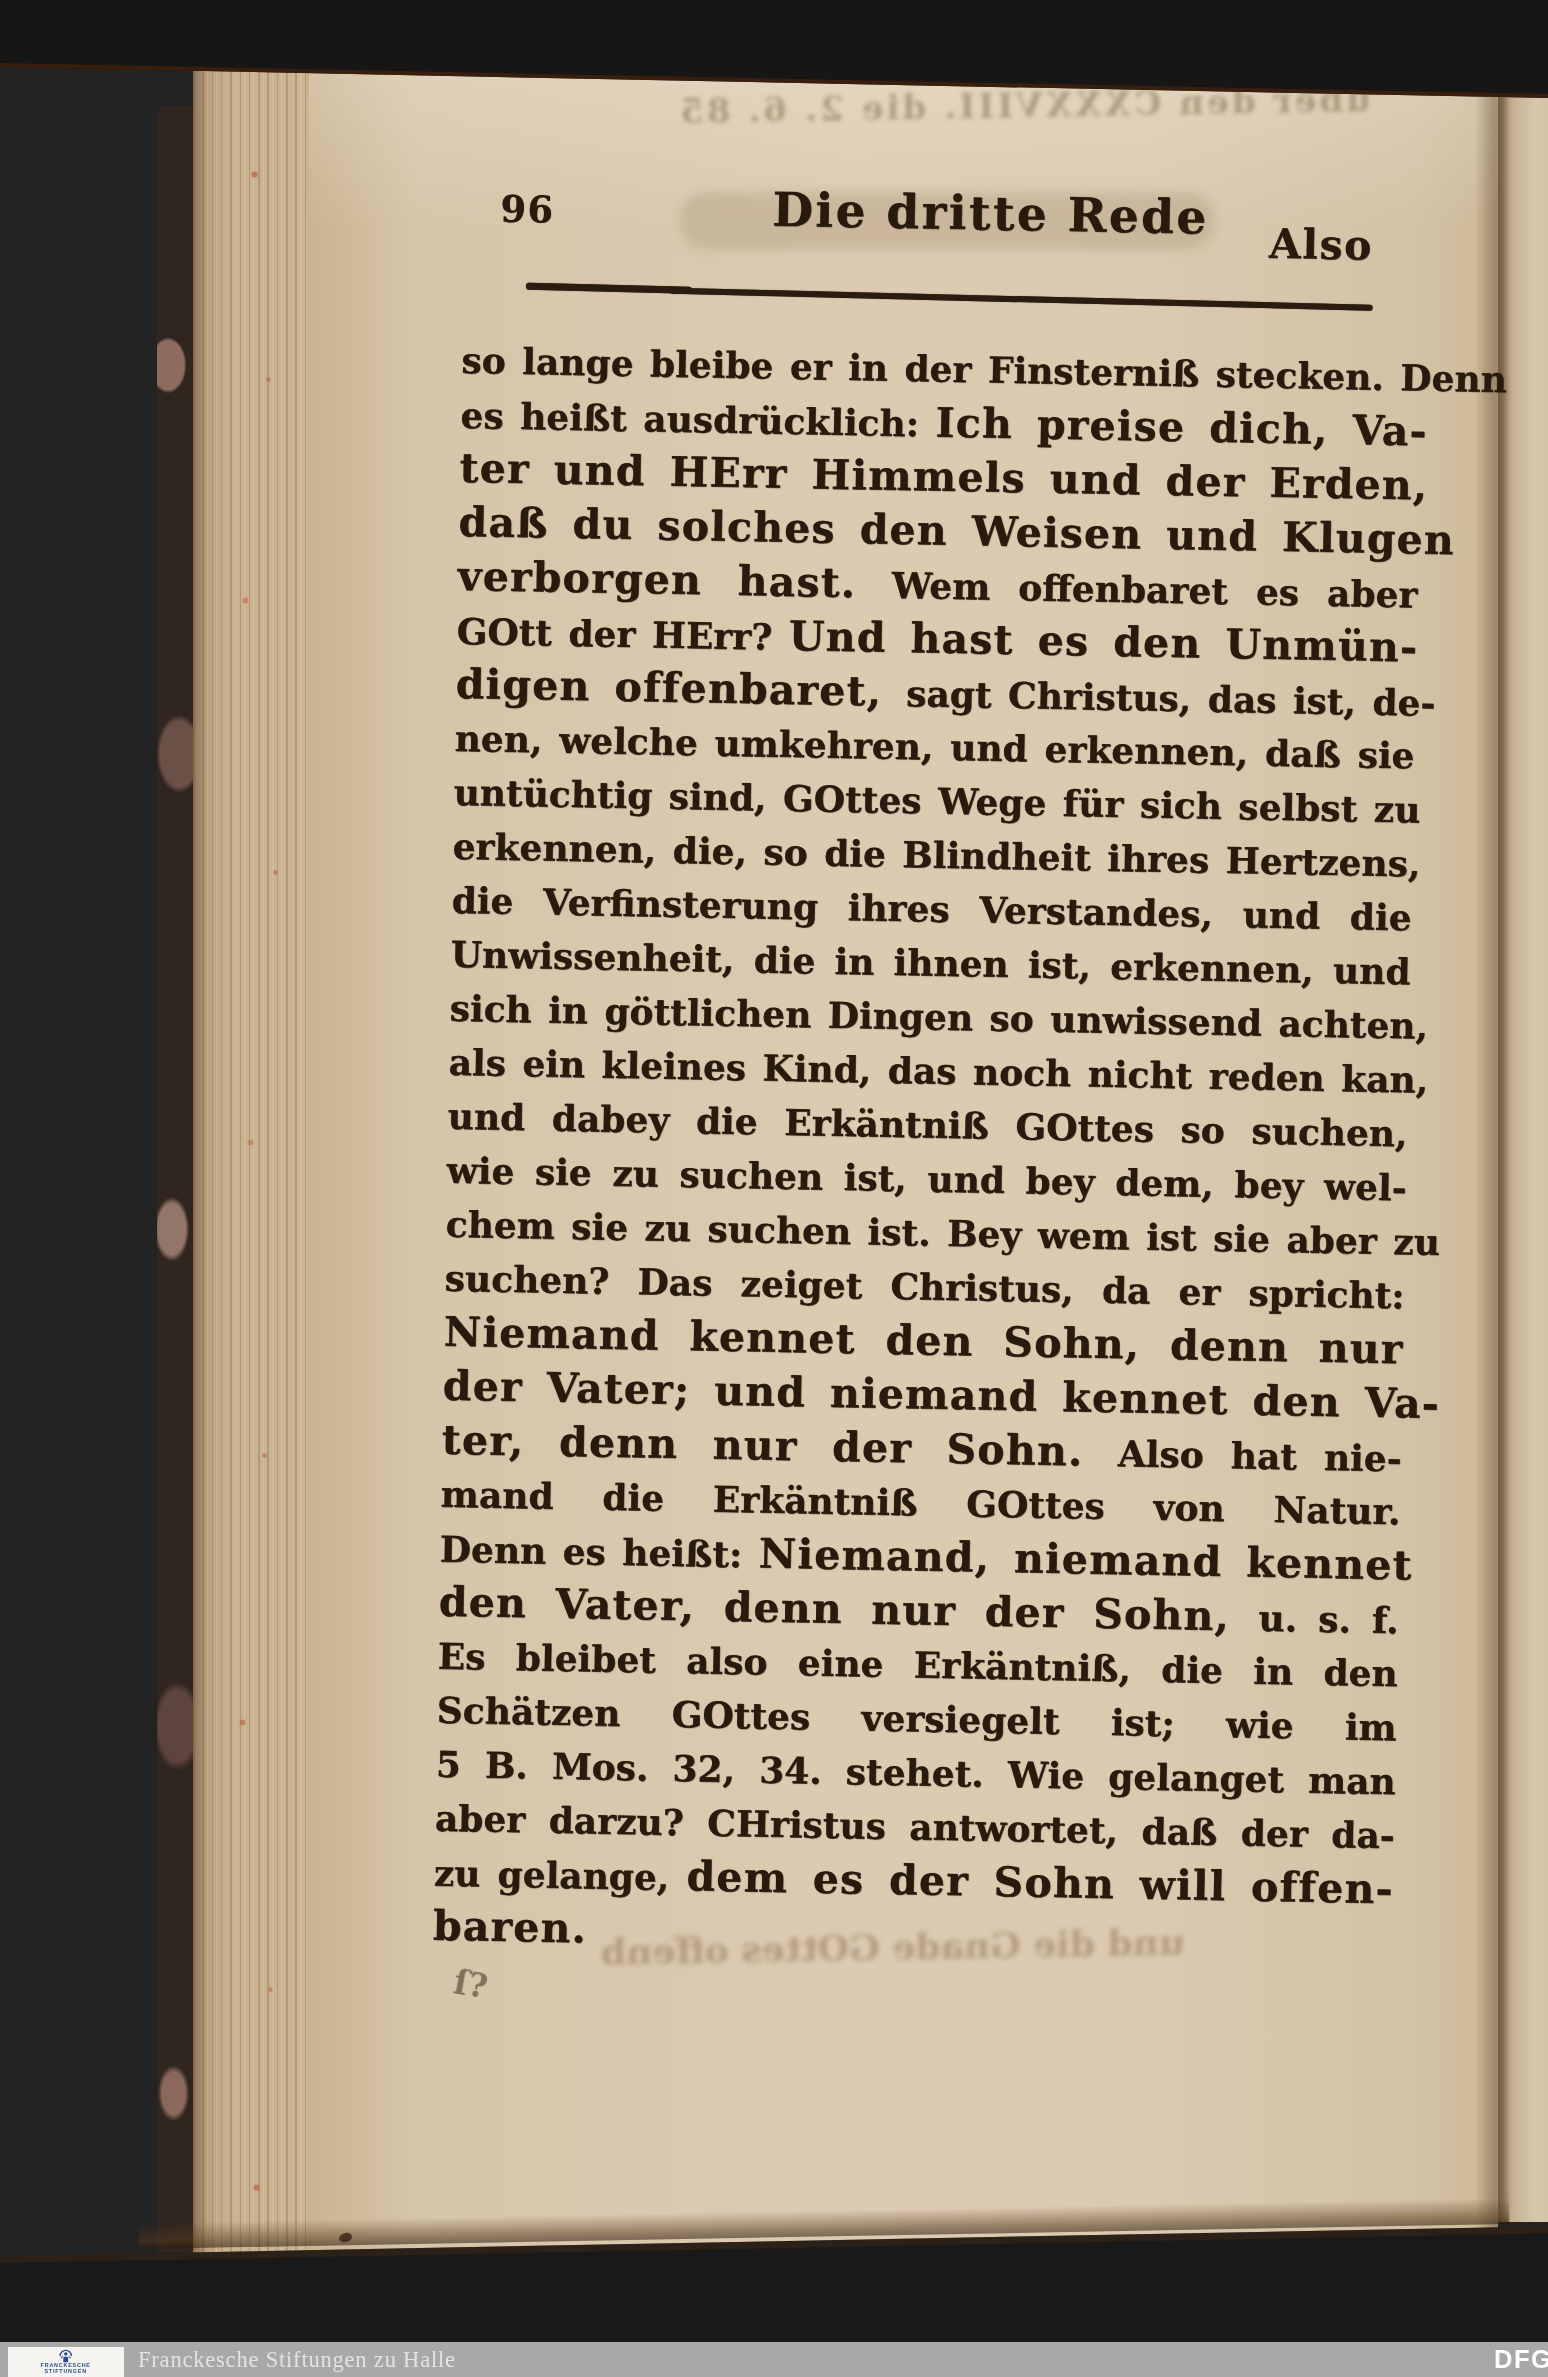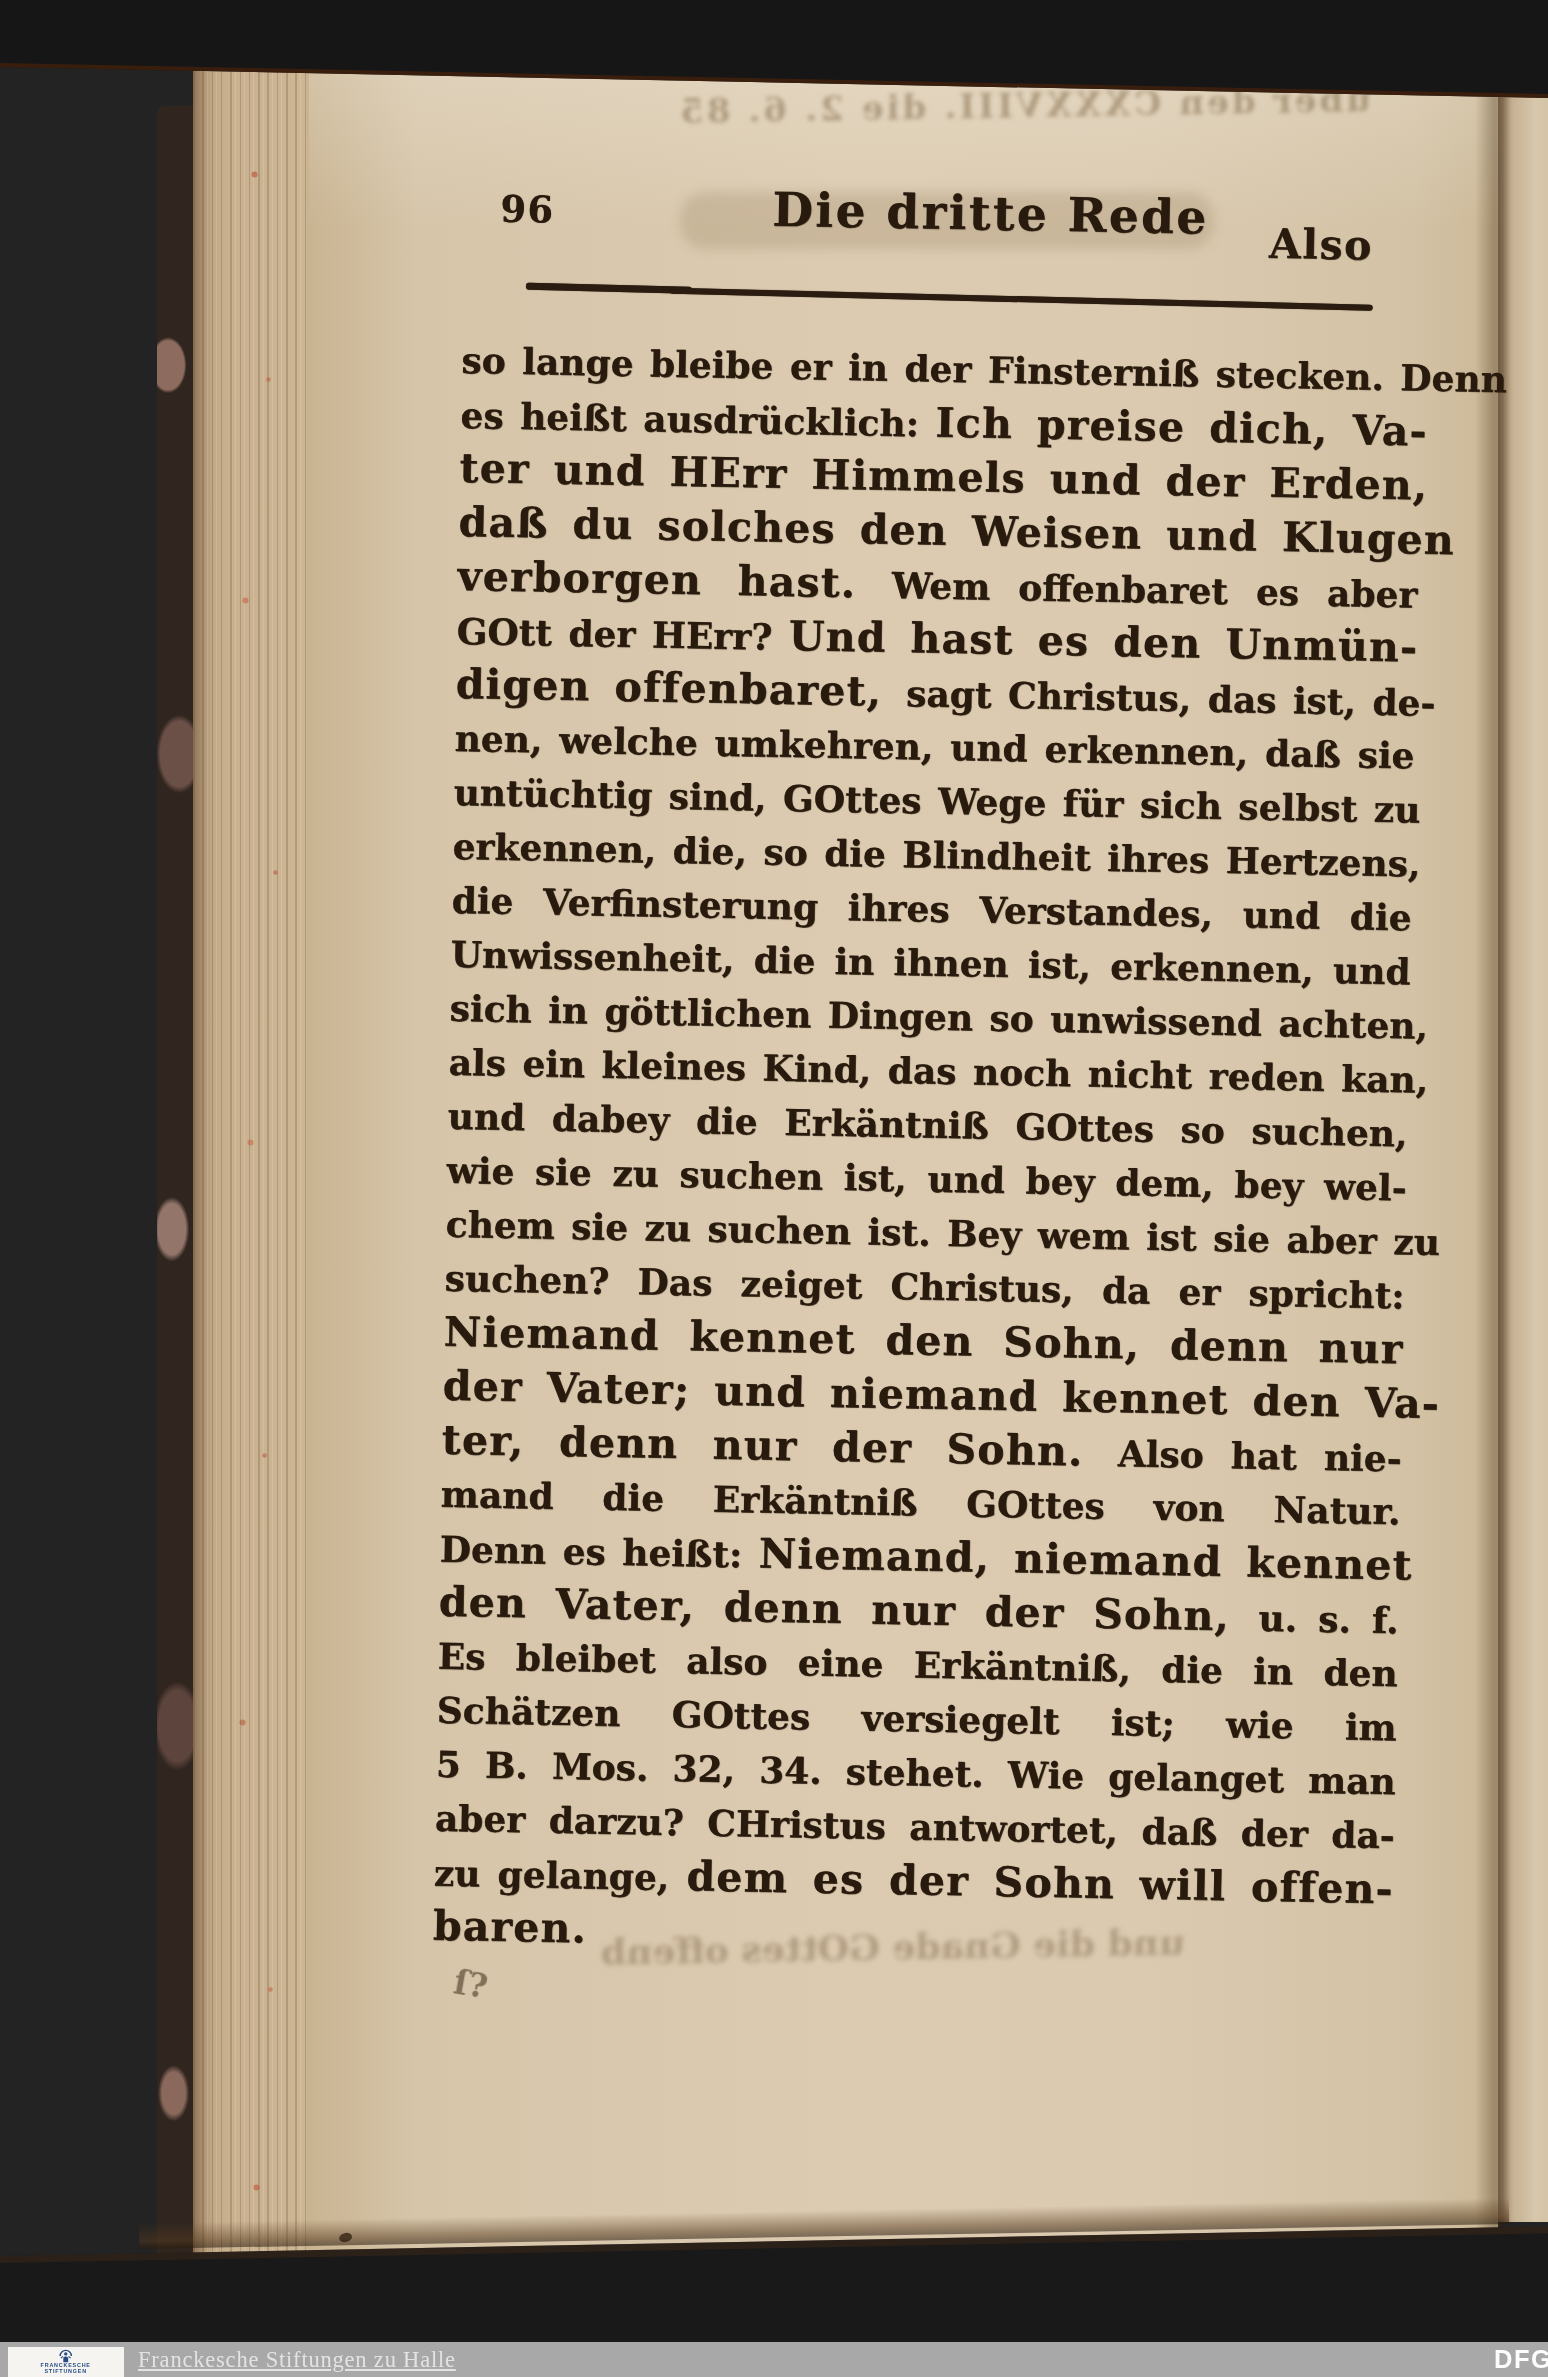--- a/index.html
+++ b/index.html
@@ -94,21 +94,21 @@
     background:#2c2218;transform:rotate(-14deg);opacity:.88;}
 
   
   .footer-bar{position:absolute;left:0;top:2342px;width:1548px;height:36px;background:#a8a8a8;}
   .logo-box{position:absolute;left:7.7px;top:4.6px;width:116px;height:31px;background:#f5f4f1;
     display:flex;flex-direction:column;align-items:center;justify-content:center;}
   .logo-box svg{display:block;}
   .logo-text{font-family:"Liberation Sans",sans-serif;font-size:5.4px;line-height:5.8px;
     color:#274b85;letter-spacing:0.8px;font-weight:700;text-align:center;}
   .inst-name{position:absolute;left:138px;top:0;height:36px;line-height:36px;
-    font-family:"Liberation Serif",serif;font-size:22.5px;color:#e3e3e3;letter-spacing:0.8px;text-decoration:underline;}
+    font-family:"Liberation Serif",serif;font-size:22.5px;color:#e3e3e3;letter-spacing:0.8px;}
   .dfg{position:absolute;left:1494px;top:0;height:36px;line-height:34px;
     font-family:"Liberation Sans",sans-serif;font-size:25.5px;font-weight:800;
     color:#fdfdfd;letter-spacing:1.5px;}
 </style>
 </head>
 <body>
 
 <div class="stage">
 
   <div class="right-strip">

